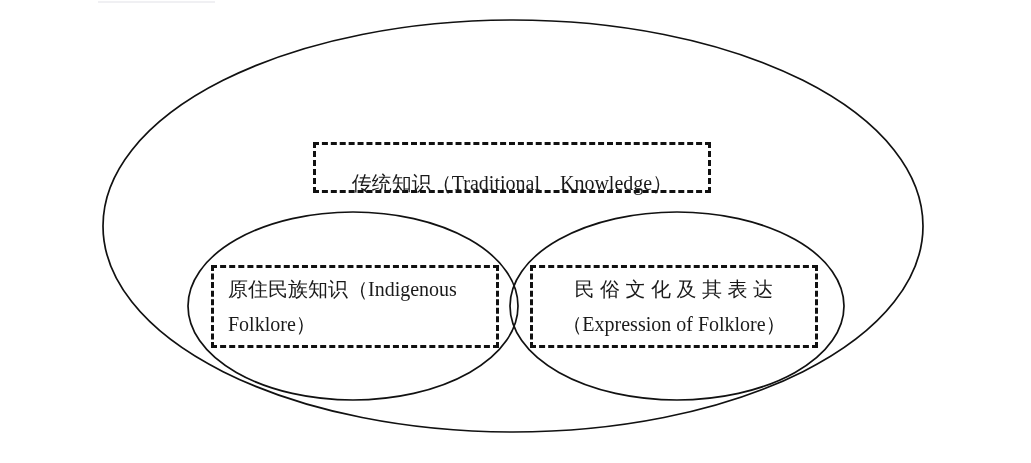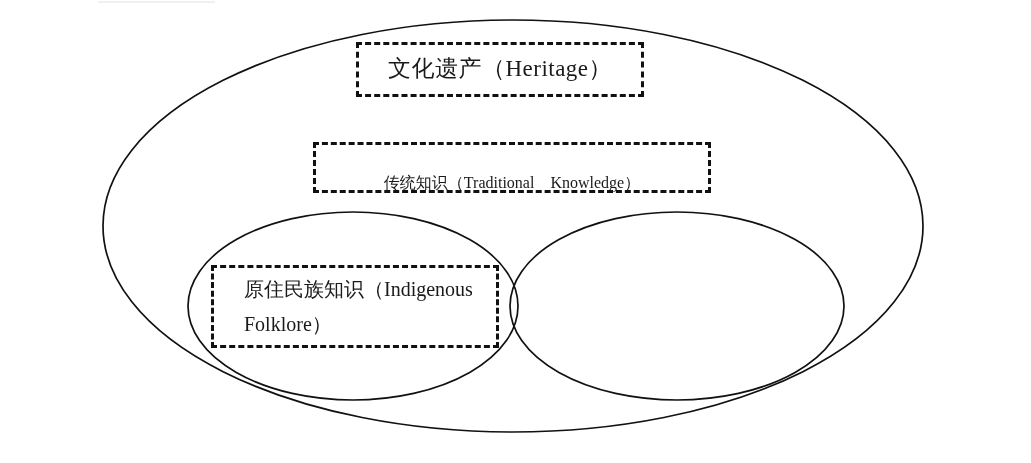--- a/index.html
+++ b/index.html
@@ -59,36 +59,35 @@
   
   #box-traditional {
     left: 313px;
     top: 142px;
     width: 398px;
     height: 51px;
     align-items: center;
     justify-content: center;
   }
   #box-traditional .line {
-    font-size: 16px;
+    font-size: 20px;
     margin-top: 32px;
   }
 
   
   #box-indigenous {
     left: 211px;
     top: 265px;
     width: 288px;
     height: 83px;
     padding: 0 0 0 14px;
     justify-content: center;
   }
   #box-indigenous .line {
     font-size: 20px;
-    margin-left: 16px;
   }
   #box-indigenous .line-1 { margin-bottom: 7px; }
 
   
   #box-folklore {
     left: 530px;
     top: 265px;
     width: 288px;
     height: 83px;
     align-items: center;
@@ -112,27 +111,28 @@
 
     <ellipse id="outer-ellipse" cx="513" cy="226" rx="410" ry="206" fill="none" stroke="#111111" stroke-width="1.7"></ellipse>
 
     <ellipse id="left-ellipse" cx="353" cy="306" rx="165" ry="94" fill="none" stroke="#111111" stroke-width="1.7"></ellipse>
 
     <ellipse id="right-ellipse" cx="677" cy="306" rx="167" ry="94" fill="none" stroke="#111111" stroke-width="1.7"></ellipse>
 
     <line x1="98" y1="2" x2="215" y2="2" stroke="#c9c9d2" stroke-width="1.2" opacity="0.55"></line>
   </svg>
 
-  <div class="concept-box" id="box-heritage" style="border-color: rgb(17, 17, 17);">
-    <span class="line line-1">文化遗产（Heritage）</span>
-  </div>
 
   <div class="concept-box" id="box-traditional" style="border-color: rgb(17, 17, 17);">
     <span class="line line-1">传统知识（Traditional　Knowledge）</span>
   </div>
 
   <div class="concept-box" id="box-indigenous" style="border-color: rgb(17, 17, 17);">
     <span class="line line-1">原住民族知识（Indigenous</span>
     <span class="line line-2">Folklore）</span>
   </div>
 
+  <div class="concept-box" id="box-folklore" style="border-color: rgb(17, 17, 17);">
+    <span class="line line-1">民俗文化及其表达</span>
+    <span class="line line-2">（Expression of Folklore）</span>
+  </div>
 
 </div>
 
 </body></html>

